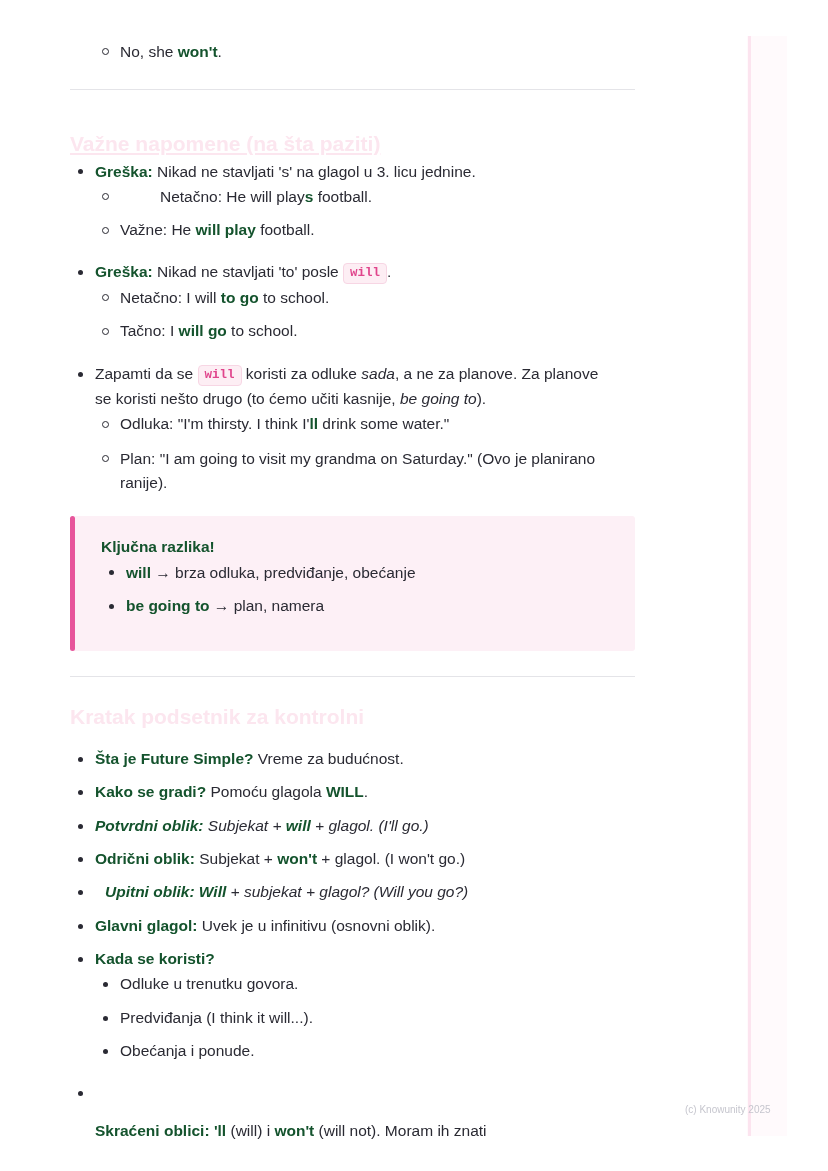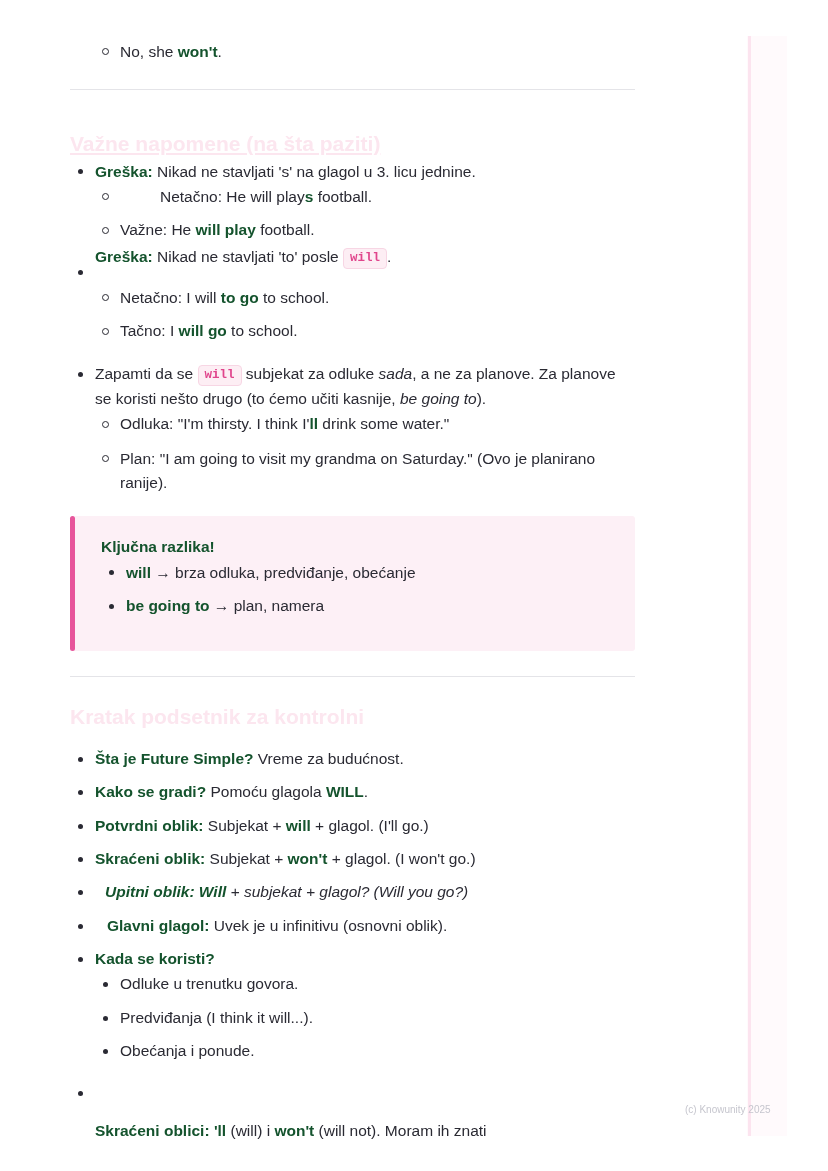--- a/index.html
+++ b/index.html
@@ -32,28 +32,28 @@
 <div class="h2" style="top:132px;text-decoration:underline;">Važne napomene (na šta paziti)</div>
 
 <span class="disc" style="left:78px; top:169px;"></span>
 <div class="line" style="left:95px; top:161px;"><b>Greška:</b><span> Nikad ne stavljati 's' na glagol u 3. licu jednine.</span></div>
 <span class="circ" style="left:102px; top:193px;"></span>
 <div class="line" style="left:120px; top:186px;margin-left:40px;"><span>Netačno: He will play</span><b>s</b><span> football.</span></div>
 <span class="circ" style="left:102px; top:227px;"></span>
 <div class="line" style="left:120px; top:219px;"><span>Važne: He </span><b>will play</b><span> football.</span></div>
 
 <span class="disc" style="left:78px; top:270px;"></span>
-<div class="line" style="left:95px; top:246px;"><b>Greška:</b><span> Nikad ne stavljati 'to' posle </span><span class="code">will</span><span>.</span></div>
+<div class="line" style="left:95px; top:261px;"><b>Greška:</b><span> Nikad ne stavljati 'to' posle </span><span class="code">will</span><span>.</span></div>
 <span class="circ" style="left:102px; top:294px;"></span>
 <div class="line" style="left:120px; top:287px;"><span>Netačno: I will </span><b>to go</b><span> to school.</span></div>
 <span class="circ" style="left:102px; top:328px;"></span>
 <div class="line" style="left:120px; top:320px;"><span>Tačno: I </span><b>will go</b><span> to school.</span></div>
 
 <span class="disc" style="left:78px; top:372px;"></span>
-<div class="line" style="left:95px; top:363px;"><span>Zapamti da se </span><span class="code">will</span><span> subjekat za odluke </span><i>sada</i><span>, a ne za planove. Za planove</span></div>
+<div class="line" style="left:95px; top:363px;"><span>Zapamti da se </span><span class="code">will</span><span> koristi za odluke </span><i>sada</i><span>, a ne za planove. Za planove</span></div>
 <div class="line" style="left:95px; top:388px;"><span>se koristi nešto drugo (to ćemo učiti kasnije, </span><i>be going to</i><span>).</span></div>
 <span class="circ" style="left:102px; top:421px;"></span>
 <div class="line" style="left:120px; top:413px;"><span>Odluka: "I'm thirsty. I think I'</span><b>ll</b><span> drink some water."</span></div>
 <span class="circ" style="left:102px; top:455px;"></span>
 <div class="line" style="left:120px; top:448px;">Plan: "I am going to visit my grandma on Saturday." (Ovo je planirano</div>
 <div class="line" style="left:120px; top:472px;">ranije).</div>
 
 <div class="callout">
   <div class="callout-bar"></div>
 </div>
@@ -67,30 +67,30 @@
 
 <div class="h2" style="top:705px;">Kratak podsetnik za kontrolni</div>
 
 <span class="disc" style="left:78px; top:757px;"></span>
 <div class="line" style="left:95px; top:748px;"><b>Šta je Future Simple?</b><span> Vreme za budućnost.</span></div>
 
 <span class="disc" style="left:78px; top:790px;"></span>
 <div class="line" style="left:95px; top:781px;"><b>Kako se gradi?</b><span> Pomoću glagola </span><b>WILL</b><span>.</span></div>
 
 <span class="disc" style="left:78px; top:824px;"></span>
-<div class="line" style="left:95px; top:815px;"><b>Potvrdni oblik:</b><span> Subjekat + </span><b>will</b><span> + glagol. (I'll go.)</span></div>
+<div class="line" style="left:95px; top:815px;font-style:italic;"><b>Potvrdni oblik:</b><span> Subjekat + </span><b>will</b><span> + glagol. (I'll go.)</span></div>
 
 <span class="disc" style="left:78px; top:857px;"></span>
-<div class="line" style="left:95px; top:848px;"><b>Skraćeni oblik:</b><span> Subjekat + </span><b>won't</b><span> + glagol. (I won't go.)</span></div>
+<div class="line" style="left:95px; top:848px;"><b>Odrični oblik:</b><span> Subjekat + </span><b>won't</b><span> + glagol. (I won't go.)</span></div>
 
 <span class="disc" style="left:78px; top:890px;"></span>
 <div class="line" style="left:105px; top:881px;font-style:italic;"><b>Upitni oblik: Will</b><span> + subjekat + glagol? (Will you go?)</span></div>
 
 <span class="disc" style="left:78px; top:924px;"></span>
-<div class="line" style="left:95px; top:915px;margin-left:12px;"><b>Glavni glagol:</b><span> Uvek je u infinitivu (osnovni oblik).</span></div>
+<div class="line" style="left:95px; top:915px;"><b>Glavni glagol:</b><span> Uvek je u infinitivu (osnovni oblik).</span></div>
 
 <span class="disc" style="left:78px; top:957px;"></span>
 <div class="line" style="left:95px; top:948px;"><b>Kada se koristi?</b></div>
 <span class="disc" style="left:103px; top:982px;"></span>
 <div class="line" style="left:120px; top:973px;">Odluke u trenutku govora.</div>
 <span class="disc" style="left:103px; top:1016px;"></span>
 <div class="line" style="left:120px; top:1007px;text-align:right;">Predviđanja (I think it will...).</div>
 <span class="disc" style="left:103px; top:1049px;"></span>
 <div class="line" style="left:120px; top:1040px;">Obećanja i ponude.</div>
 

